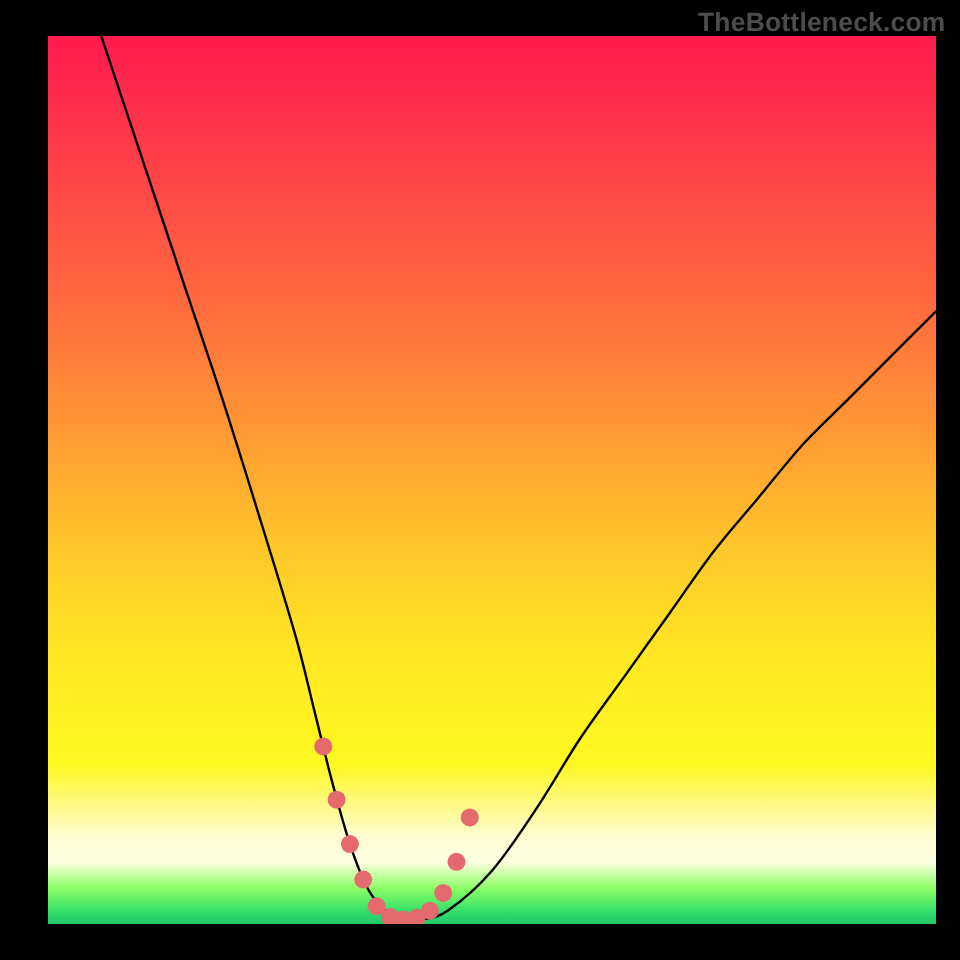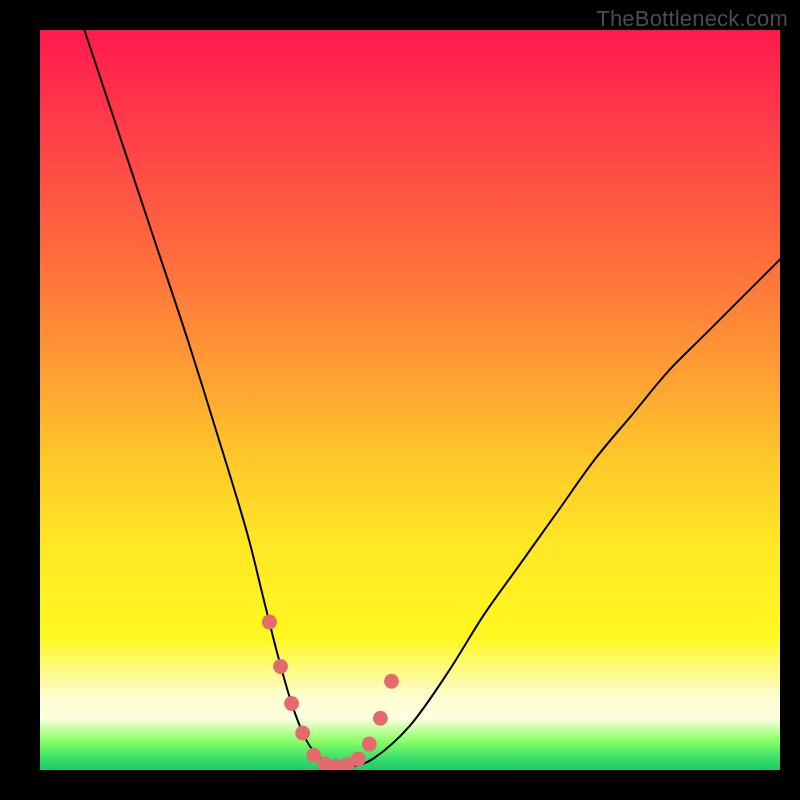--- a/index.html
+++ b/index.html
@@ -16,21 +16,21 @@
     width: 800px;
     height: 800px;
     background: #000;
   }
   .watermark {
     position: absolute;
     top: 6px;
     right: 12px;
     color: #4d4d4d;
     font-size: 22px;
-    font-weight: 400;
+    font-weight: 700;
     letter-spacing: 0.2px;
     z-index: 10;
   }
   .plot {
     position: absolute;
     left: 40px;
     top: 30px;
     width: 740px;
     height: 740px;
     overflow: hidden;

